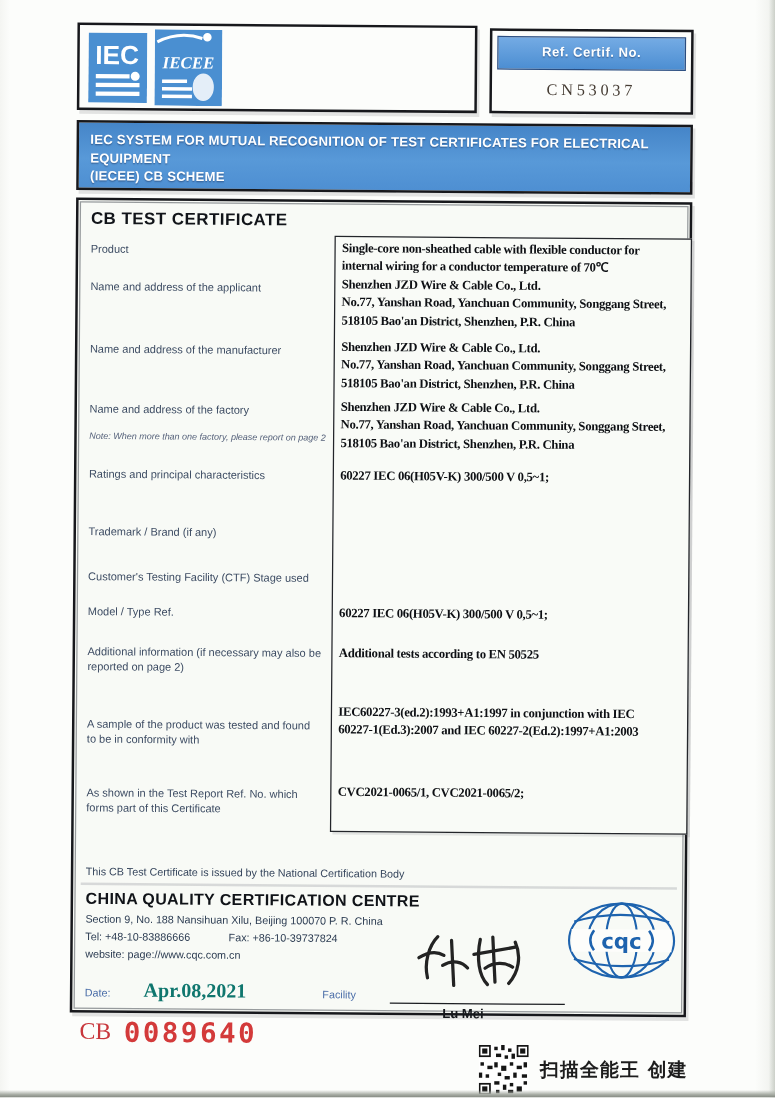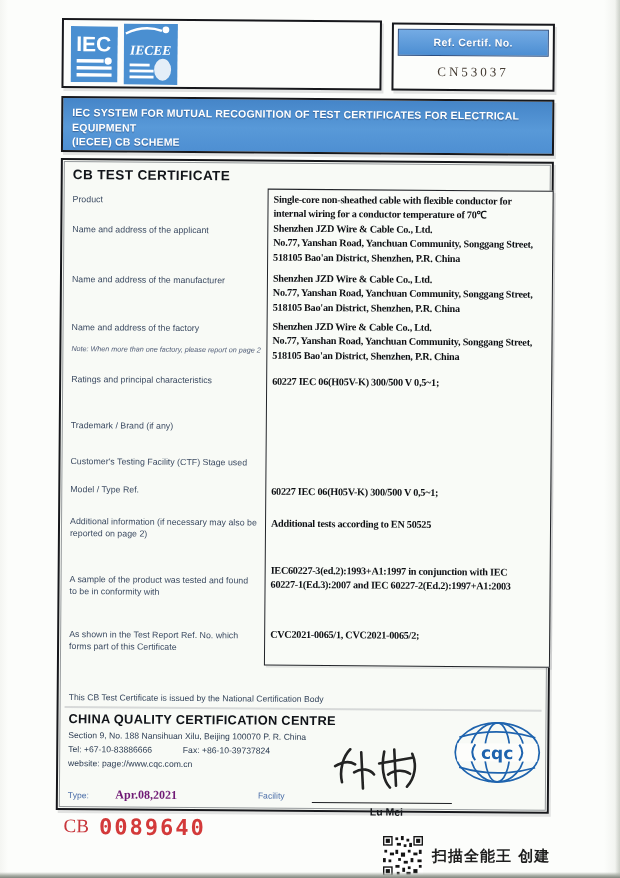--- a/index.html
+++ b/index.html
@@ -59,27 +59,27 @@
     color:#0e1014;white-space:pre;}
 
   .divider{position:absolute;left:6px;right:6px;top:546px;height:2px;
     background:rgba(140,144,150,.3);}
   .issued{position:absolute;left:10px;top:532px;font-size:8.6px;color:#35455c;}
   .ncb-name{position:absolute;left:10px;top:551px;font-size:12.8px;font-weight:bold;
     color:#101318;letter-spacing:.3px;}
   .f-small{position:absolute;left:10px;font-size:8.6px;color:#2c3c52;}
   .blue-lbl{color:#4a6da8;font-size:8.6px;}
   .date-row{position:absolute;left:10px;top:624px;}
-  .date-val{font-family:"Liberation Serif",serif;font-weight:bold;font-size:12px;
-    color:#701a75;margin-left:22px;}
+  .date-val{font-family:"Liberation Serif",serif;font-weight:bold;font-size:16px;
+    color:#0f766e;margin-left:22px;}
 
   .sig-hand{position:absolute;left:272px;top:582px;}
   .sig-label{position:absolute;left:200px;top:629px;}
   .sig-line{position:absolute;left:254px;top:640px;width:140px;border-top:1.6px solid #1c1e22;}
-  .sig-name{position:absolute;left:312px;top:643px;font-size:10.5px;font-weight:bold;color:#15181c;}
+  .sig-name{position:absolute;left:296px;top:643px;font-size:10.5px;font-weight:bold;color:#15181c;}
   .cqc-logo{position:absolute;left:394px;top:557px;}
 
   
   .stamp{position:absolute;left:8px;top:796px;white-space:nowrap;}
   .stamp-cb{font-family:"Liberation Serif",serif;font-size:19px;color:#c8373c;margin-right:10px;}
   .stamp-num{font-family:"DejaVu Sans Mono",monospace;font-weight:bold;font-size:22px;
     color:#d33a3a;letter-spacing:2px;vertical-align:-2px;}
 
   
   .camscanner{position:absolute;left:383px;top:836px;display:flex;align-items:center;}
@@ -161,28 +161,28 @@
       <div class="val" style="top:355px">Additional tests according to EN 50525</div>
       <div class="val" style="top:402px">IEC60227-3(ed.2):1993+A1:1997 in conjunction with IEC
 60227-1(Ed.3):2007 and IEC 60227-2(Ed.2):1997+A1:2003</div>
       <div class="val" style="top:466px">CVC2021-0065/1, CVC2021-0065/2;</div>
 
       <div class="issued">This CB Test Certificate is issued by the National Certification Body</div>
       <div class="divider"></div>
       <div class="ncb-name">CHINA QUALITY CERTIFICATION CENTRE</div>
       <div class="f-small" style="top:570px">Section 9, No. 188 Nansihuan Xilu, Beijing 100070 P. R. China</div>
       <div class="f-small" style="top:584px">
-        <span>Tel: +67-10-83886666</span>
+        <span>Tel: +48-10-83886666</span>
         <span style="display:inline-block;width:26px"></span>
         <span>Fax: +86-10-39737824</span>
       </div>
       <div class="f-small" style="top:598px">website: page://www.cqc.com.cn</div>
 
       <div class="date-row">
-        <span class="blue-lbl">Type:</span>
+        <span class="blue-lbl">Date:</span>
         <span class="date-val">Apr.08,2021</span>
       </div>
 
       <svg class="sig-hand" width="96" height="52" viewBox="0 0 96 52">
         <g stroke="#232323" stroke-width="2.6" fill="none" stroke-linecap="round">
           <path d="M12 38 C9 26 13 12 20 5"></path>
           <path d="M5 22 C13 17 20 17 25 20"></path>
           <path d="M31 8 L33 44"></path>
           <path d="M24 28 C32 23 40 25 44 30"></path>
           <path d="M54 7 C51 22 53 36 60 43"></path>

